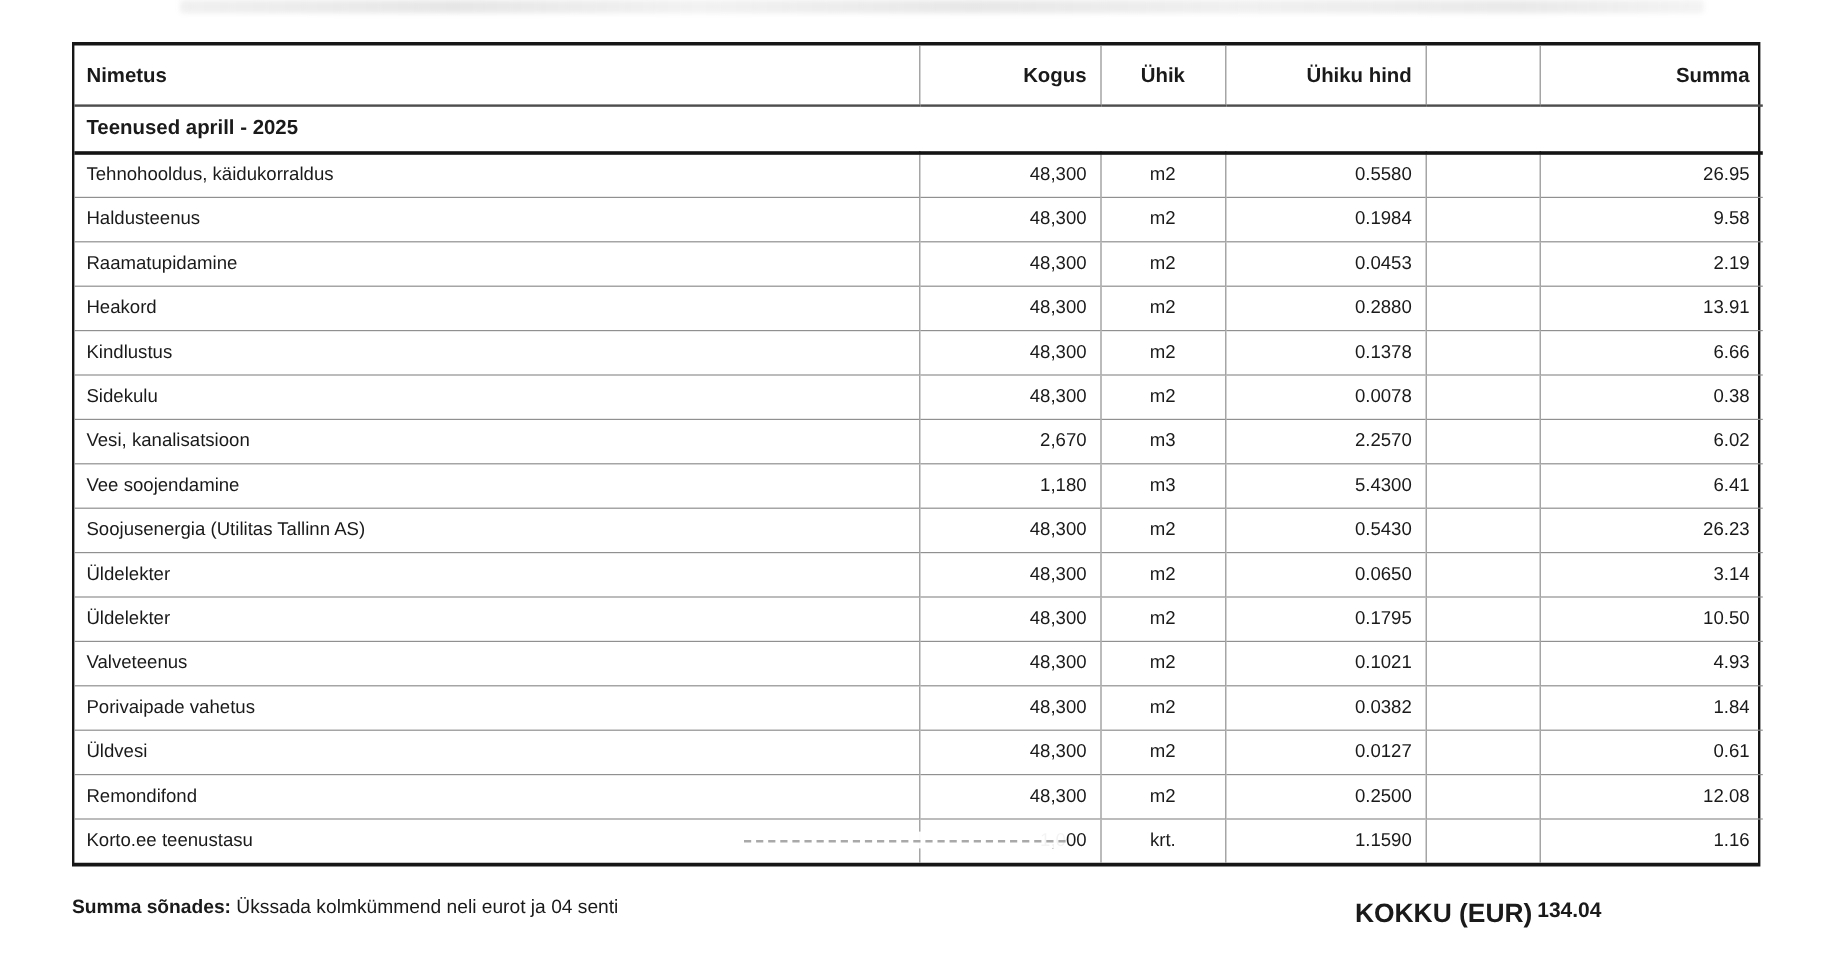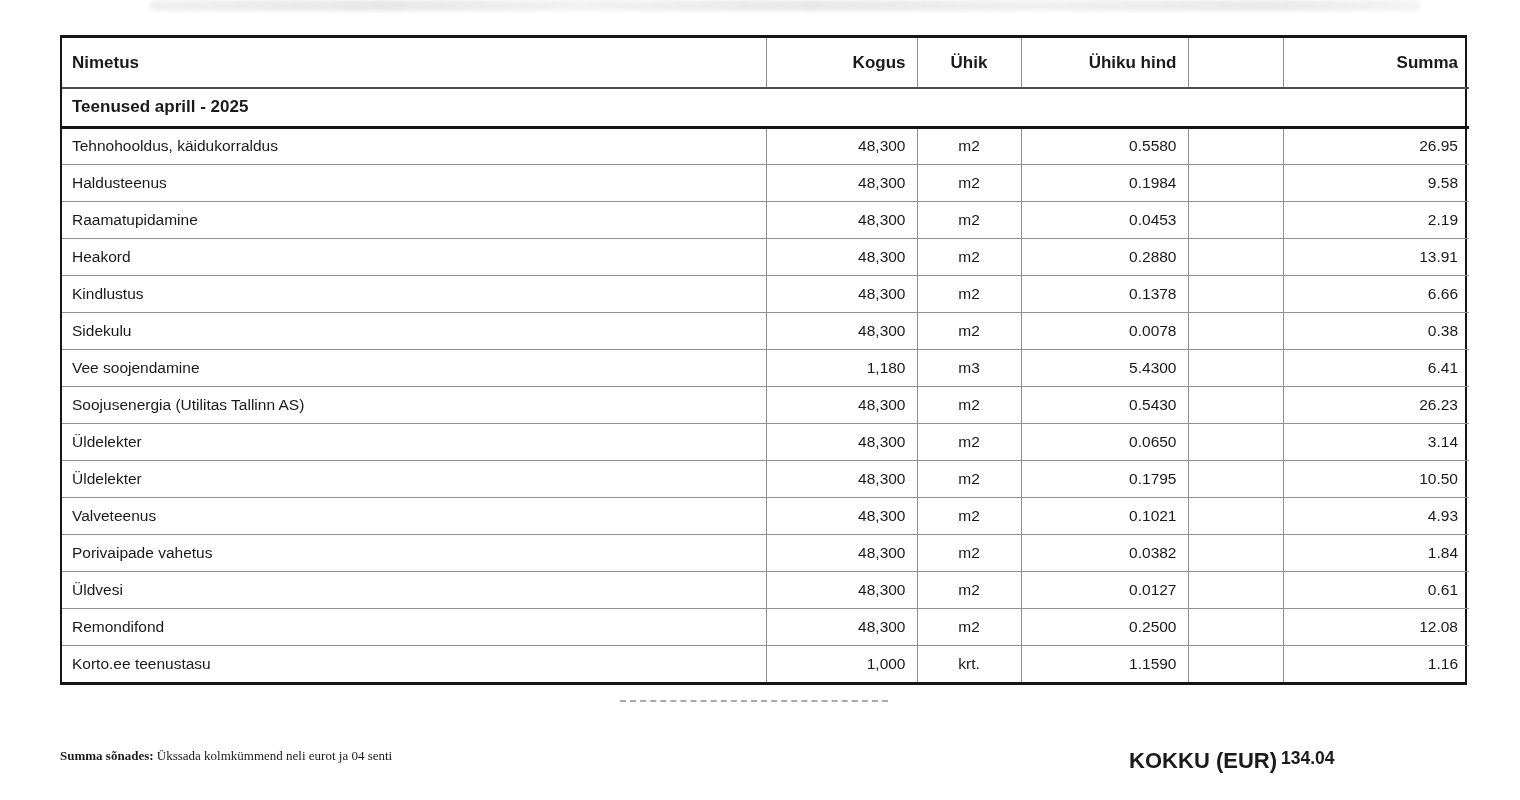--- a/index.html
+++ b/index.html
@@ -71,22 +71,21 @@
     position: absolute; left: 620px; top: 693px; width: 268px; height: 14px;
     background: rgba(255,255,255,0.95);
   }
   .artifact-dash {
     position: absolute; left: 620px; top: 700px; width: 268px; height: 0;
     border-top: 2px dashed #a9a9a9;
   }
 
   .footer-words {
     position: absolute; left: 60px; top: 748px;
-    font-size: 13px;
-    font-family: Liberation Serif, serif;
+    font-size: 16px;
   }
   .footer-words .lbl { font-weight: bold; }
   .footer-kokku {
     position: absolute; left: 1019px; top: 748px; width: 258px;
     text-align: right; font-size: 22px; font-weight: bold;
   }
   .footer-total {
     position: absolute; left: 1281px; top: 748px; width: 172px;
     text-align: left; font-size: 17.5px; font-weight: bold;
   }
@@ -164,20 +163,28 @@
     </tr>
           <tr class="data-row">
       <td class="c-name">Sidekulu</td>
       <td class="c-qty">48,300</td>
       <td class="c-unit">m2</td>
       <td class="c-price">0.0078</td>
       <td class="c-blank"></td>
       <td class="c-sum">0.38</td>
     </tr>
           <tr class="data-row">
+      <td class="c-name">Vesi, kanalisatsioon</td>
+      <td class="c-qty">2,670</td>
+      <td class="c-unit">m3</td>
+      <td class="c-price">2.2570</td>
+      <td class="c-blank"></td>
+      <td class="c-sum">6.02</td>
+    </tr>
+          <tr class="data-row">
       <td class="c-name">Vee soojendamine</td>
       <td class="c-qty">1,180</td>
       <td class="c-unit">m3</td>
       <td class="c-price">5.4300</td>
       <td class="c-blank"></td>
       <td class="c-sum">6.41</td>
     </tr>
           <tr class="data-row">
       <td class="c-name">Soojusenergia (Utilitas Tallinn AS)</td>
       <td class="c-qty">48,300</td>

